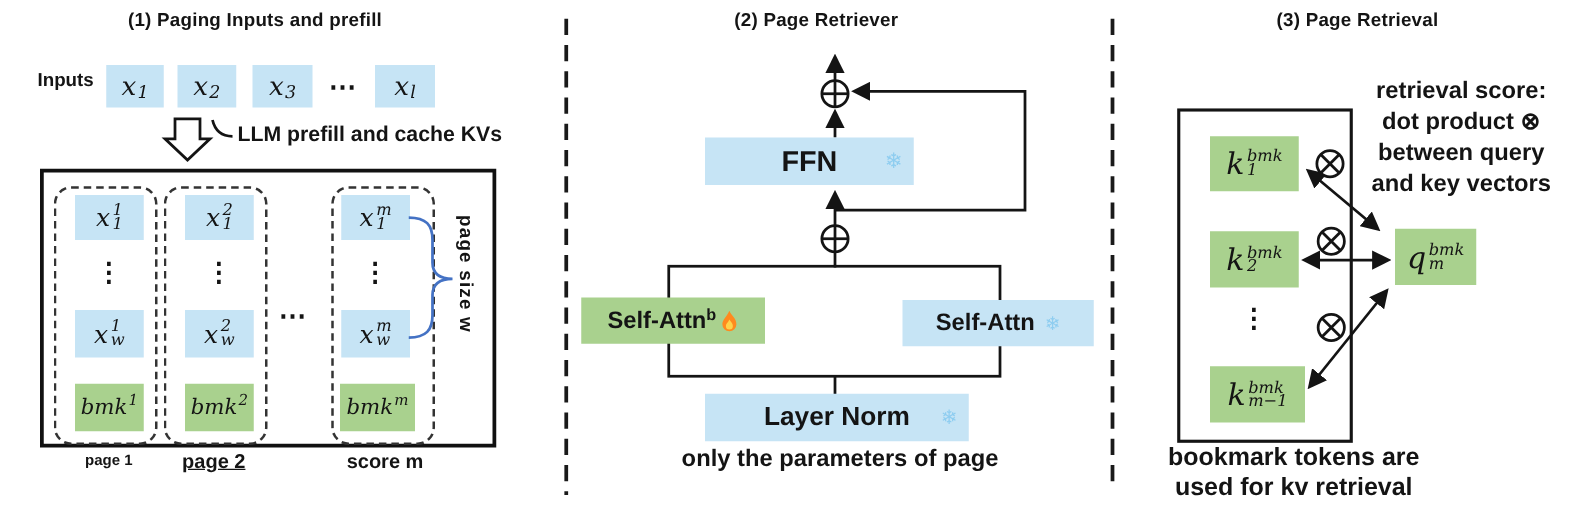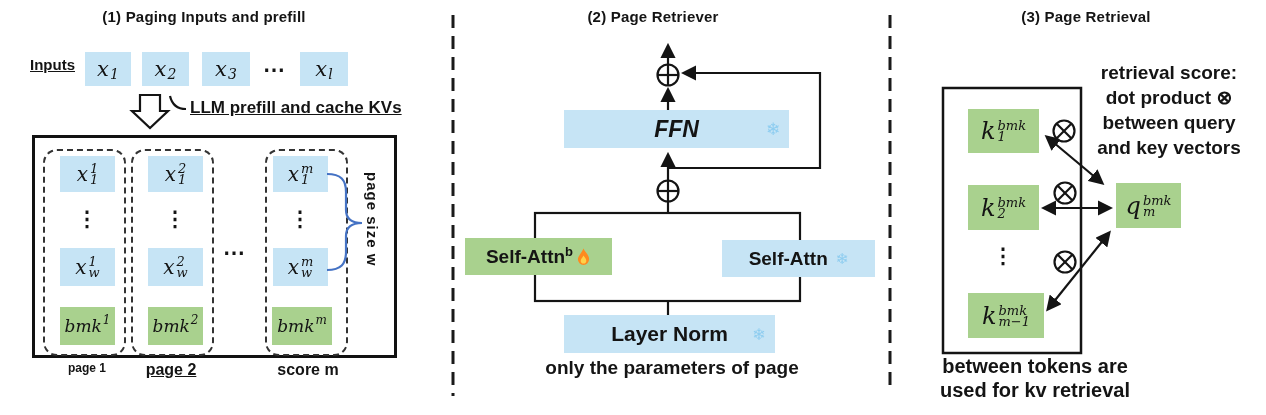--- a/index.html
+++ b/index.html
@@ -9,21 +9,21 @@
     --snowflake-blue:#8ecdf0;
     --ink:#141414;
   }
   html,body{margin:0;padding:0;background:#fff;}
   .canvas{
     position:relative;width:1266px;height:415px;background:#ffffff;
     font-family:"Liberation Sans",sans-serif;color:var(--ink);overflow:hidden;
   }
   svg.layer{position:absolute;left:0;top:0;pointer-events:none;}
   .title{position:absolute;transform:translateX(-50%);font-weight:bold;font-size:15px;white-space:nowrap;letter-spacing:.2px;}
-  .lbl{position:absolute;font-weight:bold;white-space:nowrap;text-decoration:underline;}
+  .lbl{position:absolute;font-weight:bold;white-space:nowrap;}
   .cap{position:absolute;transform:translateX(-50%);font-weight:bold;text-align:center;white-space:nowrap;}
   .tok{
     position:absolute;display:flex;align-items:center;justify-content:center;
     background:var(--token-blue);
   }
   .tok.green{background:var(--token-green);}
   .mb{font-family:"DejaVu Serif",serif;font-style:italic;line-height:1;}
   .stk{display:inline-flex;flex-direction:column;align-items:flex-start;margin-left:2px;}
   .stk span{font-family:"DejaVu Serif",serif;font-style:italic;font-size:13px;line-height:11px;}
   .subone{font-family:"DejaVu Serif",serif;font-style:italic;font-size:14px;transform:translateY(5px);margin-left:1px;}
@@ -178,21 +178,21 @@
   </div>
 
   <div class="vlabel" style="left:364px;top:172px;">page size w</div>
 
   <div class="cap" style="left:87px;top:361px;font-size:12px;">page 1</div>
   <div class="cap" style="left:171px;top:361px;font-size:16px;text-decoration:underline;">page 2</div>
   <div class="cap" style="left:308px;top:361px;font-size:16px;">score m</div>
 
   <div class="title" style="left:653px;top:8px;">(2) Page Retriever</div>
 
-  <div class="mlbox" style="left:564px;top:110px;width:225px;height:38px;font-size:23px;font-style:italic;">
+  <div class="mlbox" style="left:564px;top:110px;width:167px;height:38px;font-size:23px;">
     <span>FFN</span>
     <span class="snow corner" style="font-size:17px;">❄</span>
   </div>
 
   <div class="mlbox green" style="left:465px;top:238px;width:147px;height:37px;font-size:19px;">
     <span>Self-Attn</span>
       <span class="attnsup">b</span>
     <svg width="15" height="18" viewBox="0 0 16 18" style="margin-left:3px;">
       <path d="M8 0 C9.5 4 14 6.5 14 11.5 A6 6 0 0 1 2 11.5 C2 8 5.5 5.5 8 0 Z" fill="#ff8a1e"></path>
       <path d="M8 7.5 C9 9.5 11 10.5 11 13 A3 3 0 0 1 5 13 C5 11 7 10 8 7.5 Z" fill="#ffd24a"></path>
@@ -247,21 +247,21 @@
 
   <div class="tok green" style="left:1116px;top:183px;width:65px;height:45px;">
     <span class="mb" style="font-size:24px;">q</span>
     <span class="stk">
         <span>bmk</span>
         <span>m</span>
       </span>
   </div>
 
   <div class="cap" style="left:1035px;top:354px;font-size:20px;line-height:24px;">
-    <div>between tokens are</div>
+    <div>bookmark tokens are</div>
     <div>used for kv retrieval</div>
   </div>
 
   <svg class="layer" width="1266" height="415">
 
     <path d="M327 174 C341 174 346 180 346 192 L346 210 C346 218 351 223 362 223 C351 223 346 228 346 236 L346 252 C346 264 341 270 327 270" fill="none" stroke="#4472c4" stroke-width="2.2"></path>
 
     <line x1="1047" y1="137" x2="1102" y2="183" stroke="#141414" stroke-width="2.2" marker-start="url(#ah)" marker-end="url(#ah)"></line>
     <line x1="1044" y1="208" x2="1110" y2="208" stroke="#141414" stroke-width="2.2" marker-start="url(#ah)" marker-end="url(#ah)"></line>
     <line x1="1109" y1="233" x2="1048" y2="309" stroke="#141414" stroke-width="2.2" marker-start="url(#ah)" marker-end="url(#ah)"></line>

